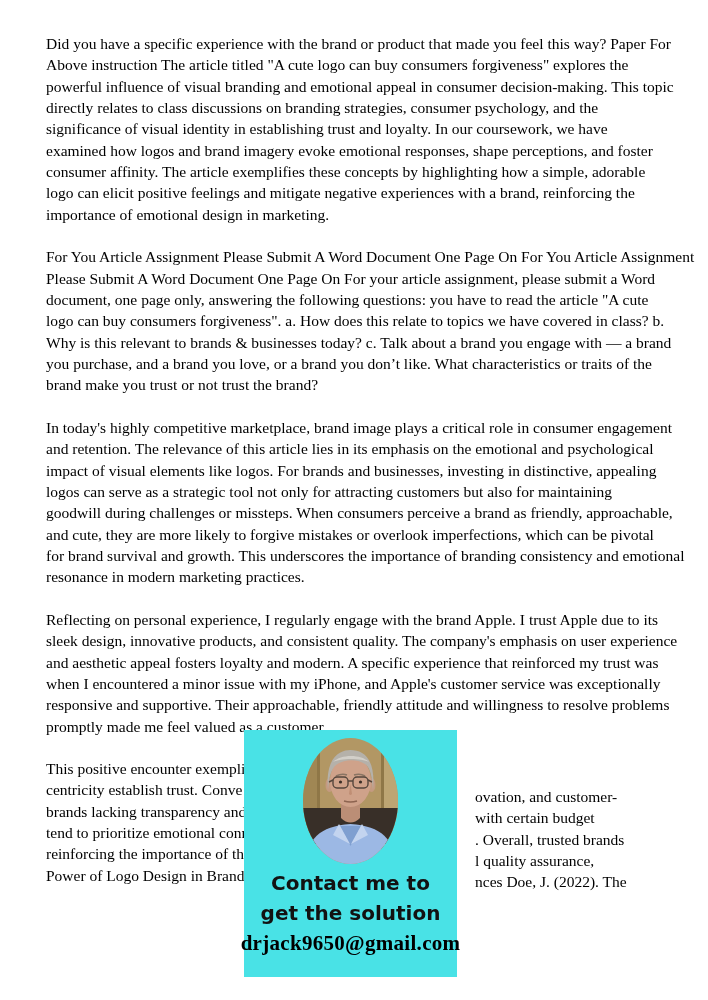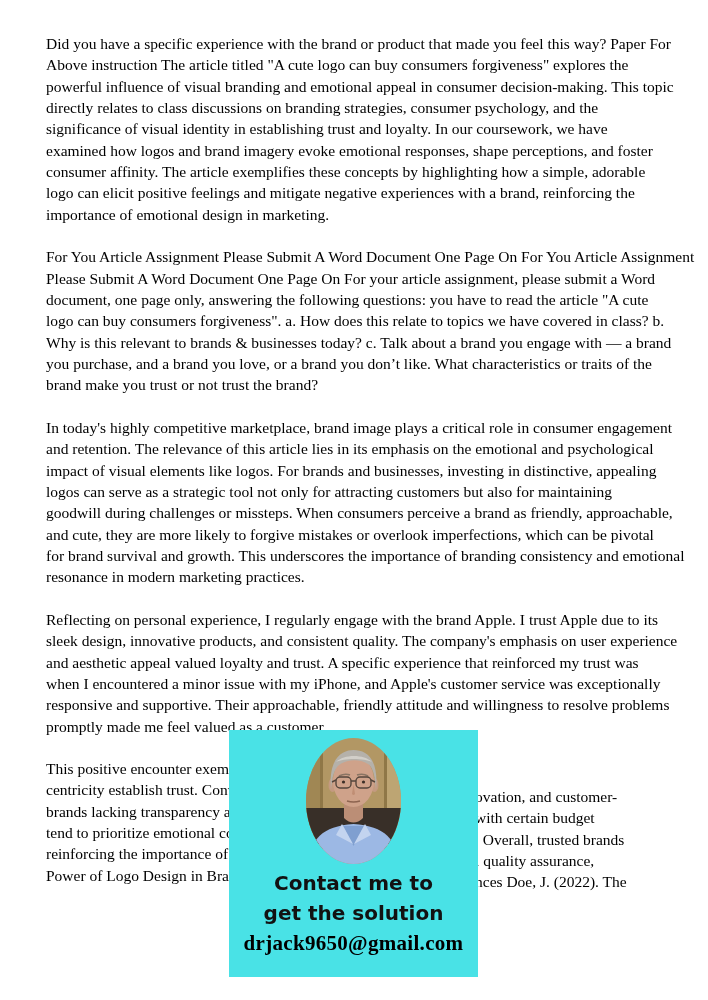--- a/index.html
+++ b/index.html
@@ -25,23 +25,23 @@
     height: 21.33px;
     line-height: 21.33px;
     white-space: pre;
     position: relative;
   }
   .frag-left { position: absolute; left: 0; top: 0; white-space: pre; }
   .frag-right { position: absolute; left: 429px; top: 0; white-space: pre; margin-top: 28px; }
 
   .card {
     position: absolute;
-    left: 229px;
+    left: 244px;
     top: 730px;
-    width: 249px;
+    width: 213px;
     height: 247px;
     z-index: 10;
     display: flex;
     flex-direction: column;
     align-items: center;
   }
   .portrait {
     margin-top: 8px;
     width: 95px;
     height: 126px;
@@ -97,21 +97,21 @@
         <div class="line">impact of visual elements like logos. For brands and businesses, investing in distinctive, appealing</div>
         <div class="line">logos can serve as a strategic tool not only for attracting customers but also for maintaining</div>
         <div class="line">goodwill during challenges or missteps. When consumers perceive a brand as friendly, approachable,</div>
         <div class="line">and cute, they are more likely to forgive mistakes or overlook imperfections, which can be pivotal</div>
         <div class="line">for brand survival and growth. This underscores the importance of branding consistency and emotional</div>
         <div class="line">resonance in modern marketing practices.</div>
       </div>
       <div class="paragraph">
         <div class="line">Reflecting on personal experience, I regularly engage with the brand Apple. I trust Apple due to its</div>
         <div class="line">sleek design, innovative products, and consistent quality. The company's emphasis on user experience</div>
-        <div class="line">and aesthetic appeal valued loyalty and trust. A specific experience that reinforced my trust was</div>
+        <div class="line">and aesthetic appeal fosters loyalty and modern. A specific experience that reinforced my trust was</div>
         <div class="line">when I encountered a minor issue with my iPhone, and Apple's customer service was exceptionally</div>
         <div class="line">responsive and supportive. Their approachable, friendly attitude and willingness to resolve problems</div>
         <div class="line">promptly made me feel valued as a customer.</div>
       </div>
       <div class="paragraph">
         <div class="line"><span class="frag-left">This positive encounter exempli</span><span class="frag-right">ovation, and customer-</span></div>
         <div class="line"><span class="frag-left">centricity establish trust. Conve</span><span class="frag-right">with certain budget</span></div>
         <div class="line"><span class="frag-left">brands lacking transparency and</span><span class="frag-right">. Overall, trusted brands</span></div>
         <div class="line"><span class="frag-left">tend to prioritize emotional conn</span><span class="frag-right">l quality assurance,</span></div>
         <div class="line"><span class="frag-left">reinforcing the importance of th</span><span class="frag-right">nces Doe, J. (2022). The</span></div>

